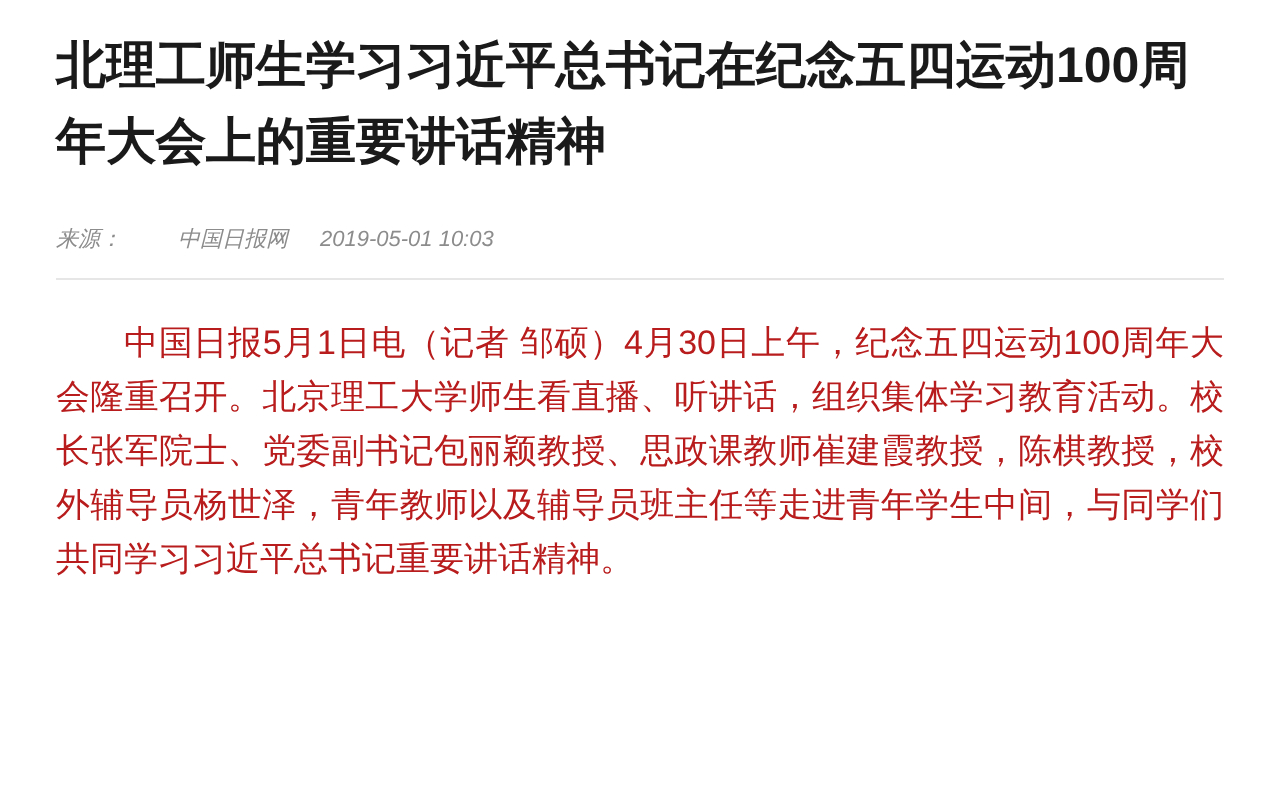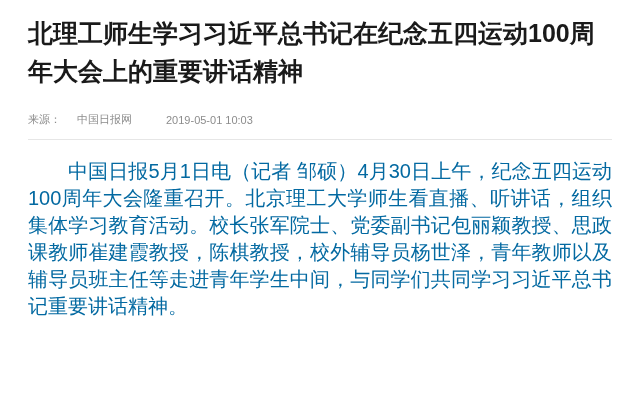--- a/index.html
+++ b/index.html
@@ -31,46 +31,47 @@
     margin: 0;
     padding: 0 0 0 0;
     font-family: "Liberation Sans", sans-serif;
   }
   .meta-row {
     margin-top: 22px;
     font-size: 11px;
     color: #8c8c8c;
     display: flex;
     align-items: center;
-    gap: 0px;
+    gap: 12px;
+    font-style: italic;
   }
   .meta-source-label {
     color: #8c8c8c;
   }
   .meta-source-name {
     color: #8c8c8c;
     margin-left: 16px;
   }
   .meta-date {
     color: #8c8c8c;
-    margin-left: 34px;
+    margin-left: 4px;
   }
   .divider {
     margin-top: 12px;
     height: 1px;
     background: #e6e6e6;
     width: 100%;
   }
   .body-copy {
     margin-top: 18px;
   }
   .para {
-    font-size: 20px;
+    font-size: 17px;
     line-height: 27px;
-    color: #0369a1;
+    color: #b91c1c;
     text-align: justify;
     text-justify: inter-ideograph;
     margin: 0 0 18px 0;
     text-indent: 2em;
   }
   .para:last-child {
     margin-bottom: 0;
   }
 </style>
 </head>

